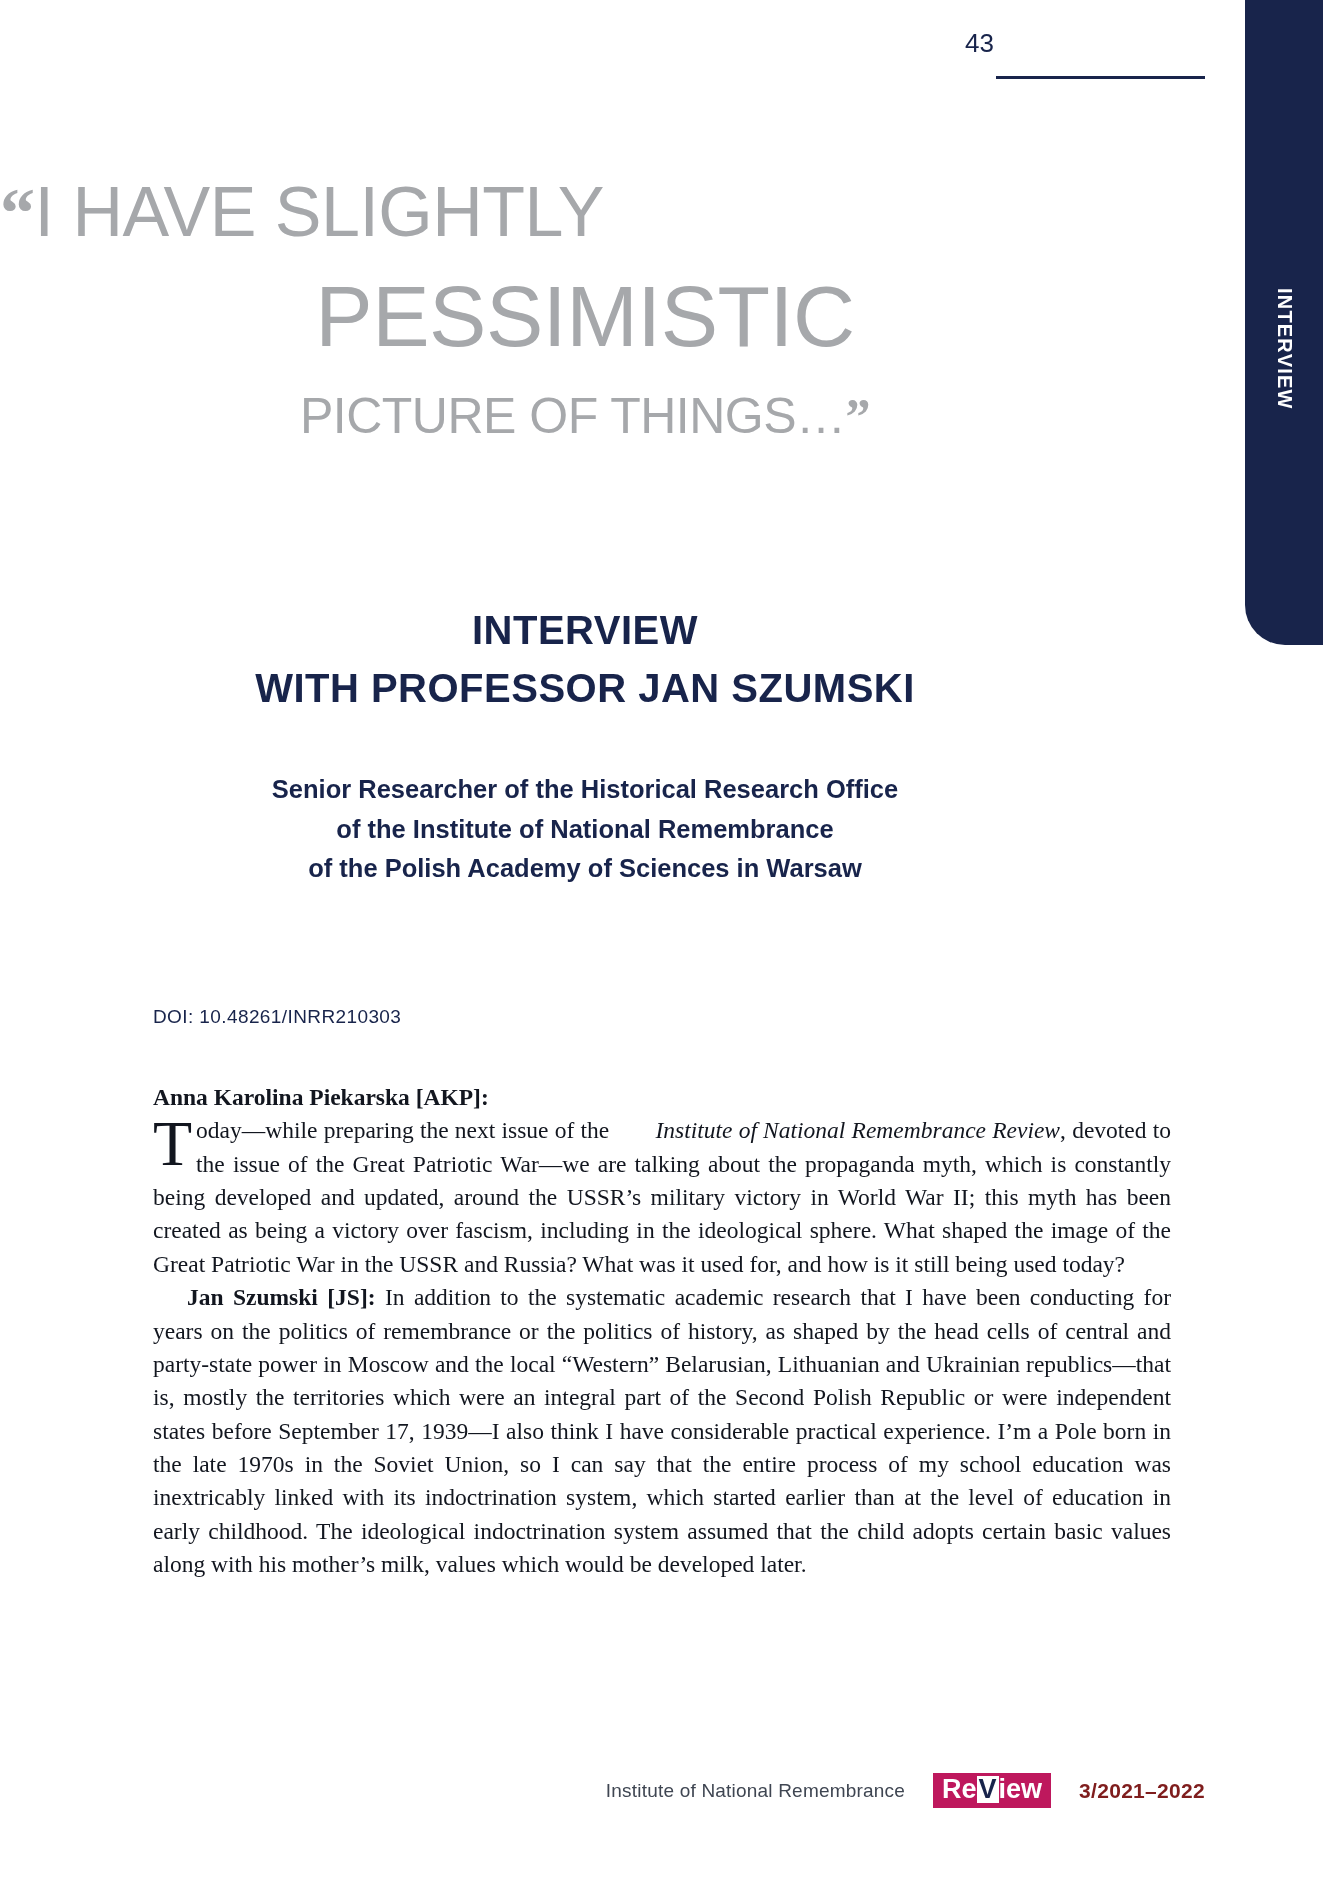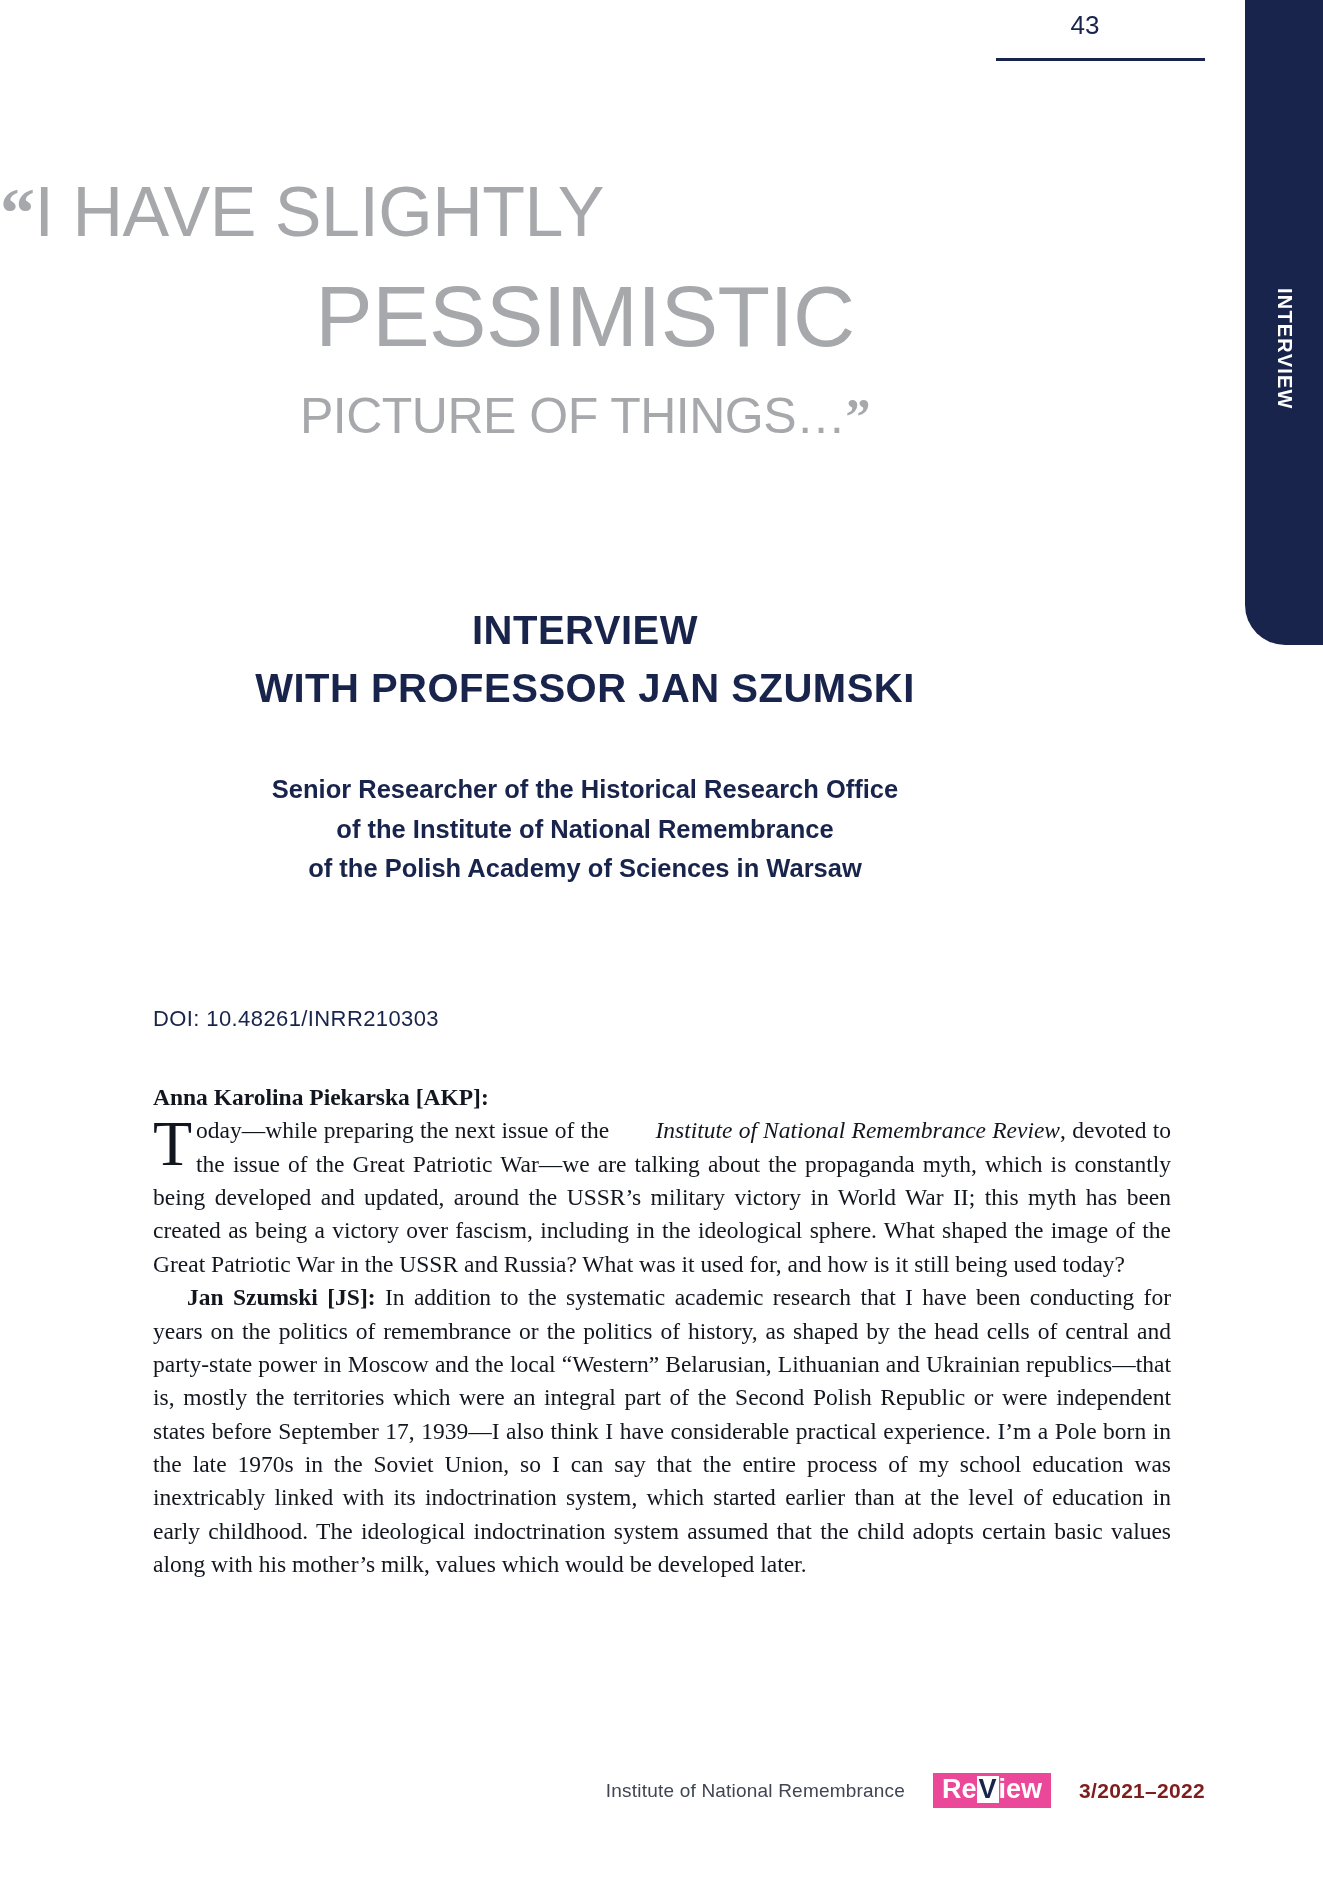--- a/index.html
+++ b/index.html
@@ -49,24 +49,24 @@
     justify-content: center;
   }
   .side-tab-label span {
     writing-mode: vertical-rl;
     transform: translateY(26px);
   }
 
   
   .page-number-wrap {
     position: absolute;
-    top: 12px;
+    top: 30px;
     right: 118px;
     width: 240px;
-    text-align: center;
+    text-align: left;
   }
   .page-number {
     font-family: "Liberation Sans", sans-serif;
     font-size: 26px;
     color: #18244b;
     font-weight: normal;
     line-height: 1;
   }
   .page-number-rule {
     margin-top: 20px;
@@ -147,21 +147,21 @@
     font-size: 25.5px;
     line-height: 1.55;
   }
 
   
   .doi {
     position: absolute;
     top: 1006px;
     left: 153px;
     font-family: "Liberation Sans", sans-serif;
-    font-size: 22px;
+    font-size: 19px;
     color: #18244b;
     letter-spacing: 0.4px;
   }
 
   
   .body {
     position: absolute;
     top: 1081px;
     left: 153px;
     width: 1018px;
@@ -210,21 +210,21 @@
     align-items: center;
     gap: 28px;
     font-family: "Liberation Sans", sans-serif;
   }
   .footer-inr {
     font-size: 19px;
     color: #3f4652;
     letter-spacing: 0.2px;
   }
   .footer-logo {
-    background: #ec4899;
+    background: #be185d;
     color: #ffffff;
     font-weight: bold;
     font-size: 27px;
     padding: 3px 9px 5px 9px;
     letter-spacing: 0px;
     line-height: 1;
     display: inline-block;
   }
   .footer-logo .v {
     background: #ffffff;

